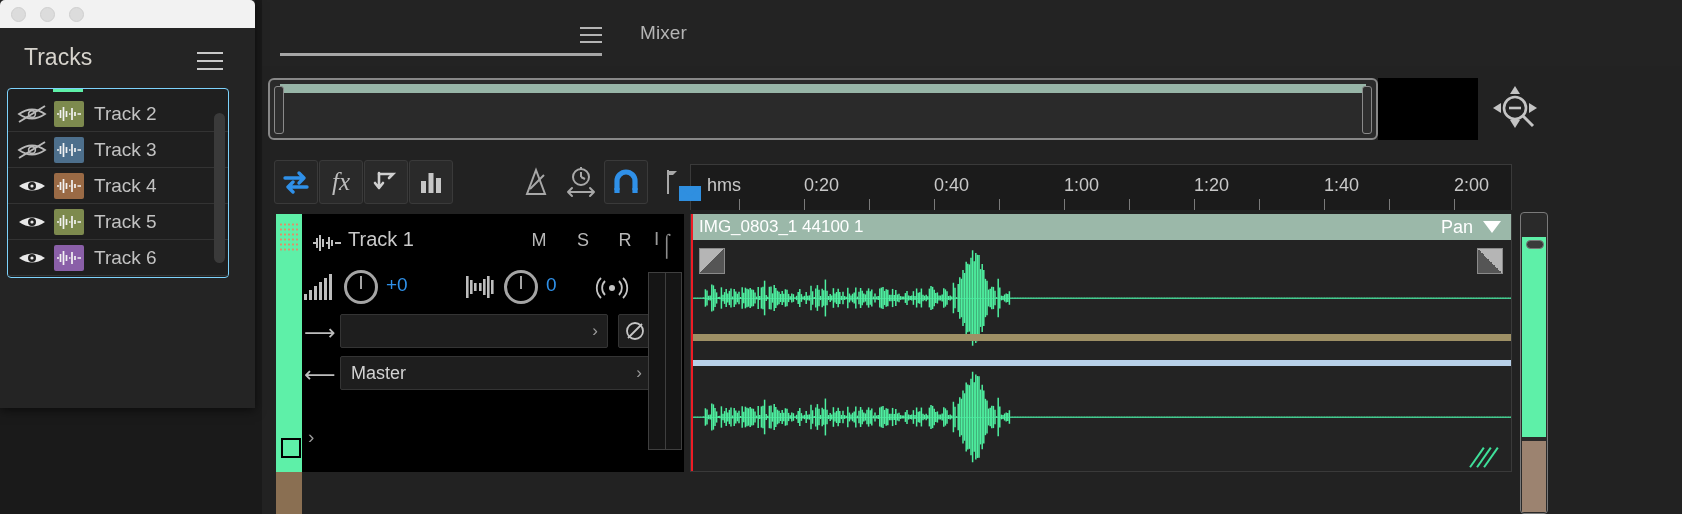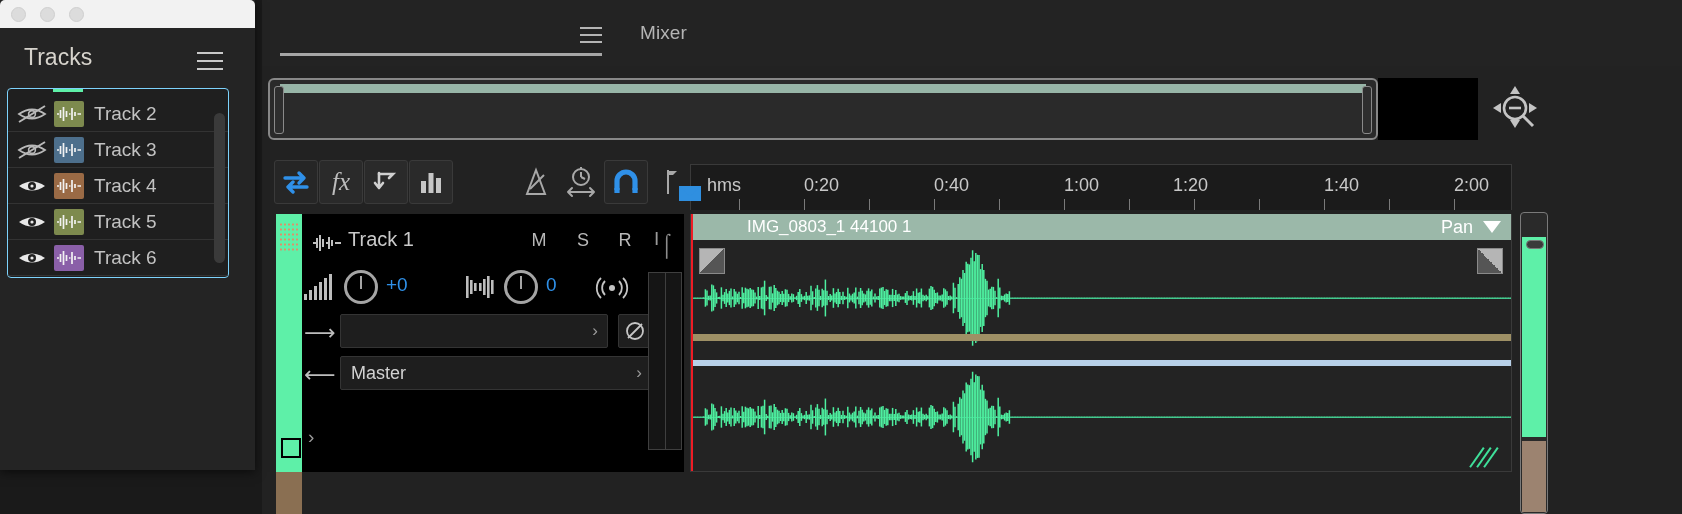--- a/index.html
+++ b/index.html
@@ -200,21 +200,21 @@
   #clip-area{
     position:absolute; left:690px; top:214px; width:822px; height:258px;
     background:#232323; border:1px solid #3a3a3a; border-top:none;
     overflow:hidden;
   }
   #clip-title-bar{
     position:absolute; left:0; top:0; right:0; height:26px;
     background:#9bb8a9; display:flex; align-items:center;
   }
   #clip-title{
-    font-size:17px; color:#ffffff; padding-left:8px; white-space:nowrap;margin-left:48px;
+    font-size:17px; color:#ffffff; padding-left:8px; white-space:nowrap;
   }
   #clip-pan-label{
     position:absolute; right:38px; font-size:18px; color:#ffffff;
   }
   #clip-pan-caret{
     position:absolute; right:10px; top:7px; width:0;height:0;
     border-left:9px solid transparent; border-right:9px solid transparent;
     border-top:12px solid #ffffff; cursor:pointer;
   }
   .fade-handle{
@@ -264,21 +264,21 @@
   #vscroll-lower{
     position:absolute; left:1px; top:228px; width:24px; bottom:1px; background:#9c8370;
   }
   #vscroll-grab{
     position:absolute; left:4px; top:3px; width:18px; height:9px;
     border:1px solid #777; border-radius:5px; background:#3a3a3a;
   }
 
   
   #tracks-panel{
-    position:absolute; left:0; top:0; width:255px; height:470px;
+    position:absolute; left:0; top:0; width:255px; height:408px;
     background:#242424; box-shadow:0 2px 10px rgba(0,0,0,.6);
   }
   #tp-titlebar{
     position:absolute; left:0; top:0; width:255px; height:28px;
     background:#f2f2f2; border-top-left-radius:5px; border-top-right-radius:5px;
   }
   .tl-dot{
     position:absolute; top:7px; width:15px; height:15px; border-radius:50%;
     background:#dcdcdc; border:1px solid #cfcfcf; cursor:pointer;
   }
@@ -412,21 +412,21 @@
         <path d="M5 3 H14 L10 7 H5 Z" fill="#a8a8a8"></path>
       </svg>
     </div>
   </div>
 
   <div id="ruler">
     <div class="rlabel" style="left:16px;">hms</div>
     <div class="rlabel" style="left:113px;">0:20</div>
     <div class="rlabel" style="left:243px;">0:40</div>
     <div class="rlabel" style="left:373px;">1:00</div>
-    <div class="rlabel" style="left:482px;">1:20</div>
+    <div class="rlabel" style="left:503px;">1:20</div>
     <div class="rlabel" style="left:633px;">1:40</div>
     <div class="rlabel" style="left:763px;">2:00</div>
     <div class="rtick" style="left:48px;"></div>
     <div class="rtick" style="left:113px;"></div>
     <div class="rtick" style="left:178px;"></div>
     <div class="rtick" style="left:243px;"></div>
     <div class="rtick" style="left:308px;"></div>
     <div class="rtick" style="left:373px;"></div>
     <div class="rtick" style="left:438px;"></div>
     <div class="rtick" style="left:503px;"></div>

